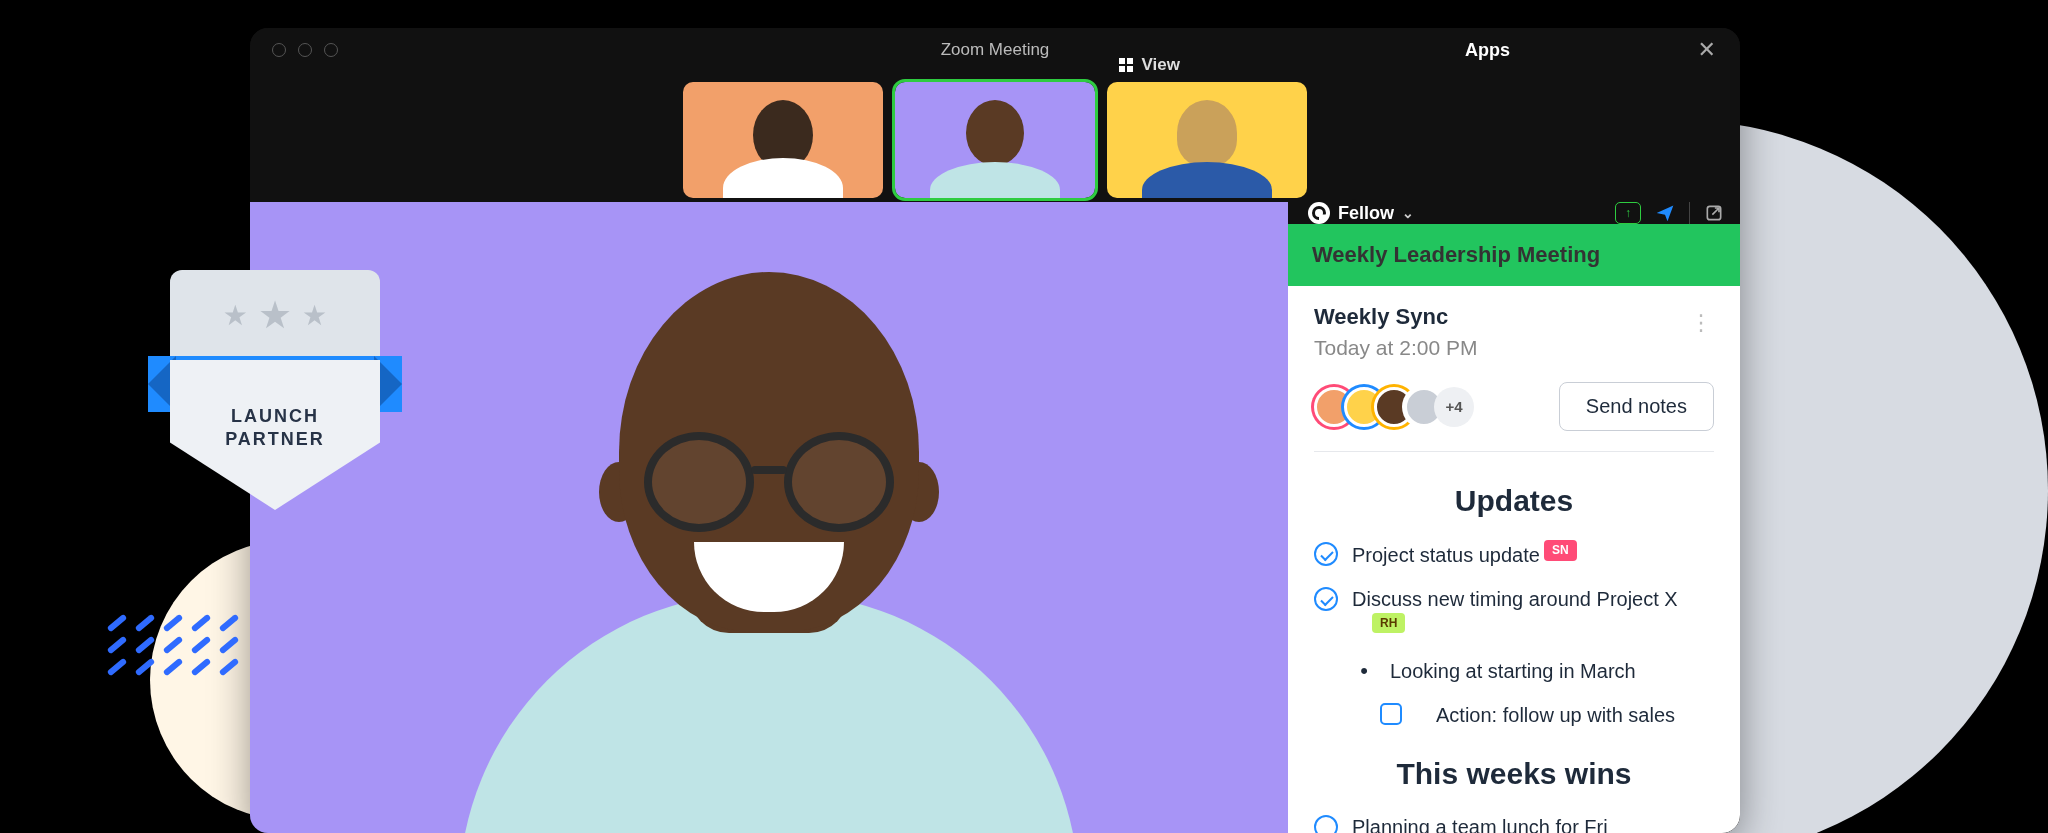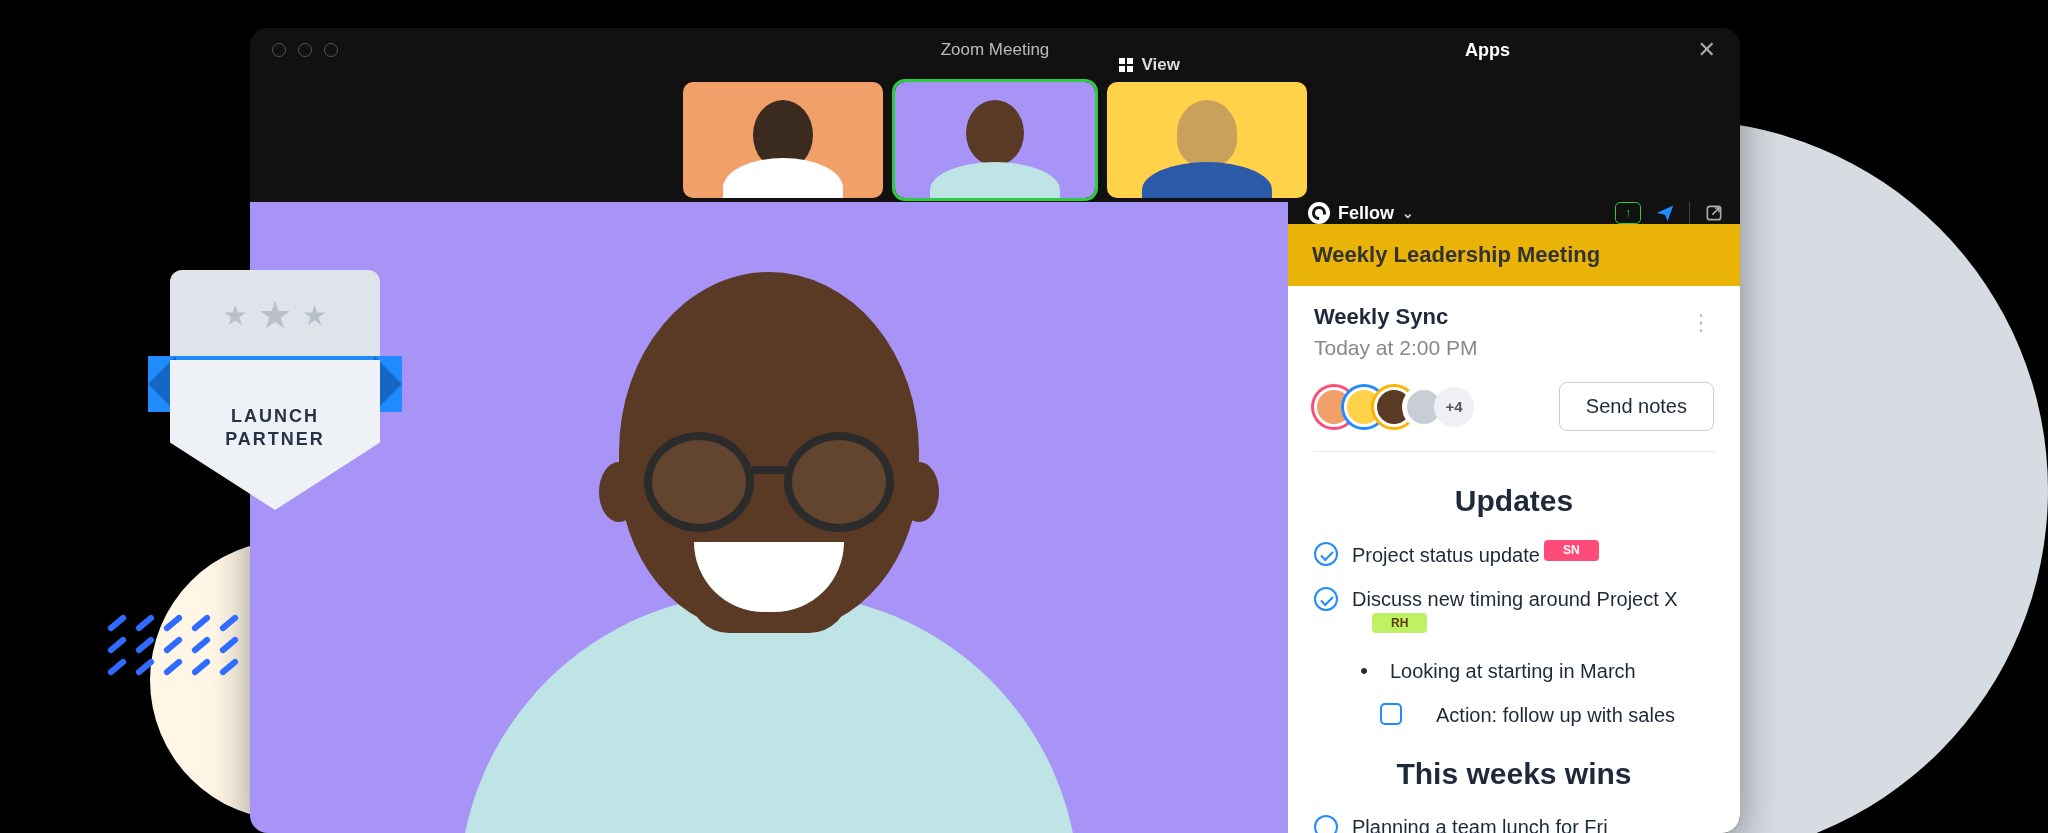--- a/index.html
+++ b/index.html
@@ -49,39 +49,39 @@
   .panel-head{ height:56px; background:#111; display:flex; align-items:center; padding:0 20px; color:#fff; gap:10px; position:relative; }
   .panel-head .brand{ display:flex; align-items:center; gap:8px; font-weight:700; font-size:18px;}
   .panel-head .brandico{ width:22px; height:22px; background:#fff; border-radius:50%; position:relative; }
   .panel-head .brandico::after{content:""; position:absolute; inset:4px; border:3px solid #111; border-radius:50%; clip-path:polygon(0 0,100% 0,100% 60%,50% 60%,50% 100%,0 100%);}
   .panel-head .chev{ font-size:14px; color:#ccc;}
   .panel-head .tools{ position:absolute; right:16px; display:flex; align-items:center; gap:14px; }
   .tools .sq{ width:26px; height:22px; border-radius:5px; border:1px solid #2ecc40; display:flex; align-items:center; justify-content:center; color:#2ecc40; font-size:12px;}
   .tools svg{ width:20px; height:20px; }
   .tools .sep{ width:1px; height:22px; background:#444;}
   .panel-body{ flex:1; background:#fff; border-top-left-radius:4px; display:flex; flex-direction:column; }
-  .greybar{ background:#eab308; color:#333; font-size:22px; font-weight:600; padding:18px 24px; }
+  .greybar{ background:#22c55e; color:#333; font-size:22px; font-weight:600; padding:18px 24px; }
   .meta{ padding:18px 26px 8px; position:relative; }
   .meta h3{ font-size:22px; font-weight:700; color:#1e2a3a; }
   .meta .time{ color:#888; font-size:21px; margin-top:6px;}
   .meta .kebab{ position:absolute; right:26px; top:24px; color:#bbb; font-size:22px; letter-spacing:2px;}
   .attendees{ display:flex; align-items:center; padding:14px 26px 20px; gap:0; }
   .attendees .av{ width:40px; height:40px; border-radius:50%; border:3px solid #fff; margin-left:-10px; box-shadow:0 0 0 2px #fff; }
   .attendees .av:first-child{ margin-left:0; }
   .attendees .more{ width:40px; height:40px; border-radius:50%; background:#eef0f3; color:#555; font-size:15px; display:flex; align-items:center; justify-content:center; margin-left:-10px; font-weight:600;}
   .sendbtn{ margin-left:auto; border:1.5px solid #c9ced6; background:#fff; color:#1e2a3a; font-size:20px; padding:12px 26px; border-radius:8px; font-weight:500;}
   .divider{ height:1px; background:#e6e8ec; margin:0 26px 6px; }
   .sect{ padding:6px 26px; }
   .sect h2{ font-size:30px; font-weight:800; color:#1e2a3a; margin:20px 0 14px;text-align:center; }
   .item{ display:flex; align-items:flex-start; gap:14px; font-size:20px; color:#1e2a3a; padding:8px 0; line-height:1.4; }
   .chk{ width:24px; height:24px; border:2.5px solid #1f8bff; border-radius:50%; flex:0 0 auto; position:relative; margin-top:2px;}
   .chk.done::after{ content:""; position:absolute; left:5px; top:7px; width:10px; height:5px; border-left:2.5px solid #1f8bff; border-bottom:2.5px solid #1f8bff; transform:rotate(-45deg);}
   .bullet{ width:24px; text-align:center; font-size:22px; line-height:24px; margin-top:2px;}
   .square{ width:22px; height:22px; border:2.5px solid #1f8bff; border-radius:5px; margin-top:2px; flex:0 0 auto;}
-  .tag{ display:inline-block; font-size:12px; font-weight:800; color:#fff; padding:2px 19px; border-radius:4px; vertical-align:super; margin-left:4px;}
+  .tag{ display:inline-block; font-size:12px; font-weight:800; color:#fff; padding:2px 8px; border-radius:4px; vertical-align:super; margin-left:4px;}
   .tag.pink{ background:#ff4b77;}
   .tag.yellow{ background:#bef264; color:#5a3b00;margin-left:20px;}
   .sub{ padding-left:38px; }
   .sub2{ padding-left:66px;gap:34px; }
 
   
   .badge { position:absolute; left:150px; top:270px; width:250px; z-index:5; }
   .shield{ position:relative; width:210px; height:240px; margin:0 auto; }
   .shield .top{ width:210px; height:90px; background:#dfe4ea; border-radius:12px 12px 0 0; display:flex; align-items:center; justify-content:center; gap:10px;}
   .shield .top i{ color:#b9c0c9; font-size:28px; font-style:normal;}

